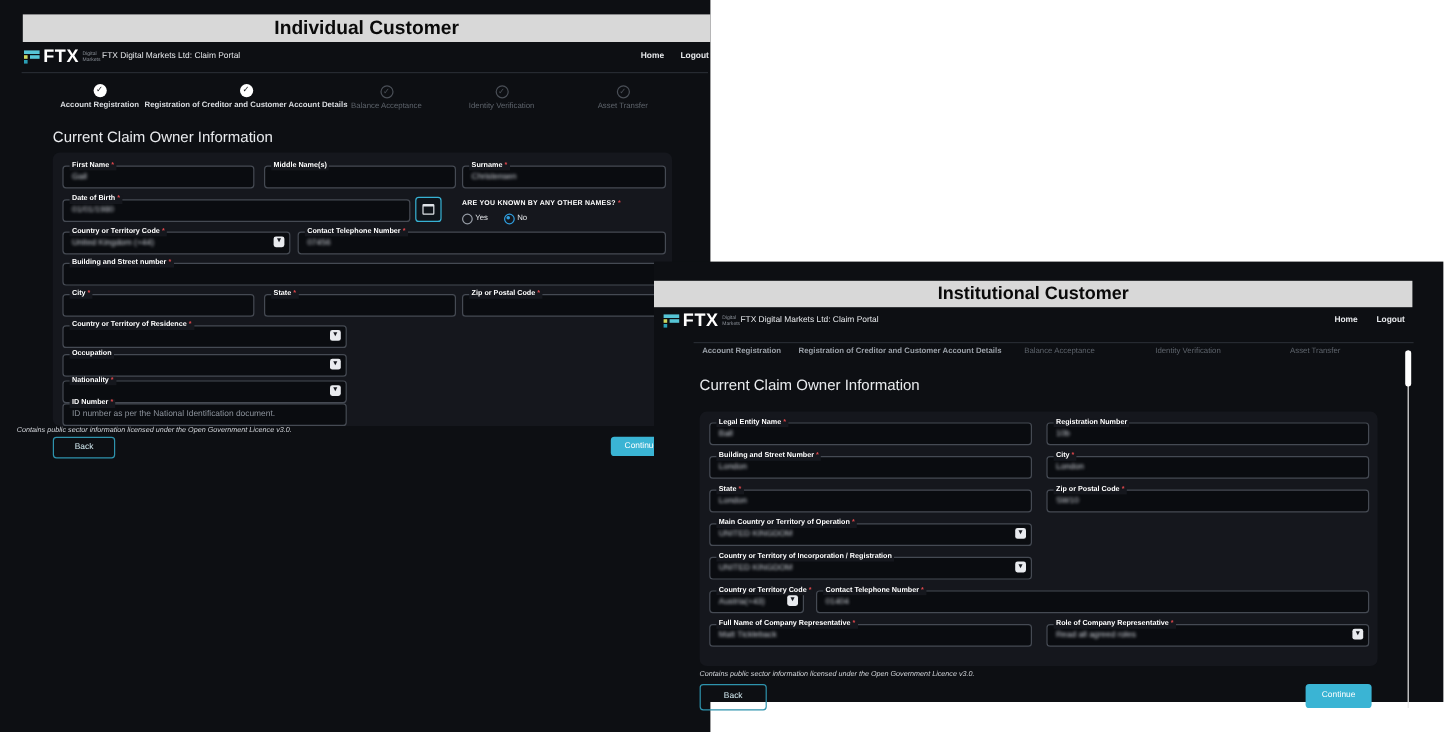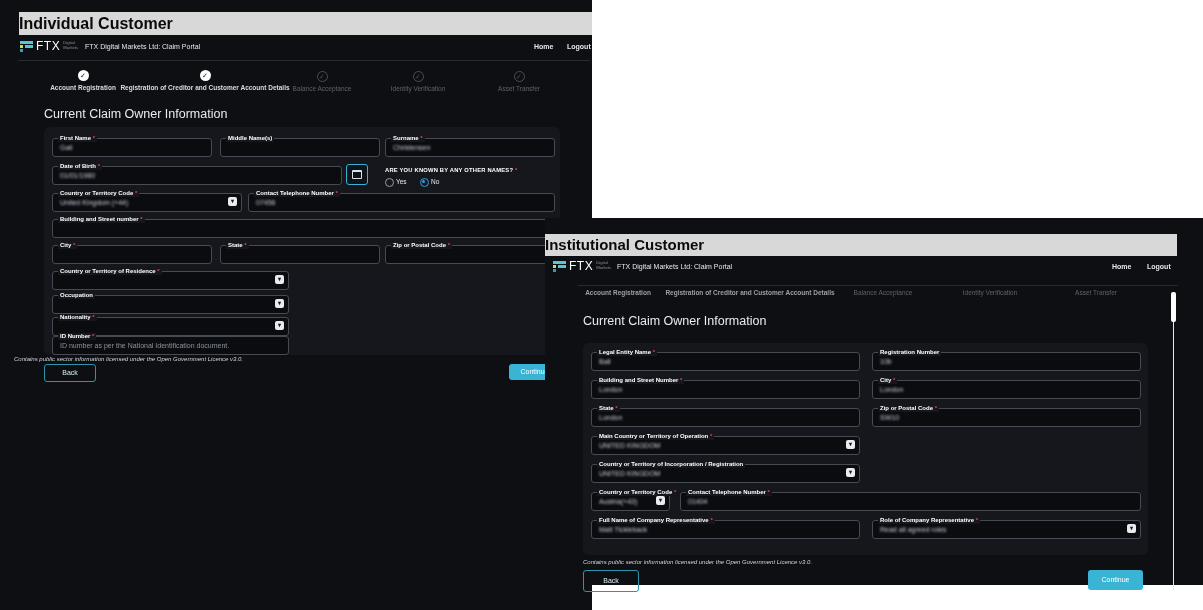--- a/index.html
+++ b/index.html
@@ -2,32 +2,32 @@
 <html><head>
 <meta charset="utf-8">
 <style>
   html,body {margin:0; padding:0;}
   body {width:1203px; height:610px; position:relative; overflow:hidden; background:#ffffff;
         font-family:"Liberation Sans", sans-serif;}
   .panel {position:absolute; background:#0d0f13;}
   #panel-individual {left:0; top:0; width:592px; height:610px; z-index:1;}
   #panel-institutional {left:545px; top:218px; width:658px; height:367px; z-index:2;}
 
-  .banner {position:absolute; background:#d8d8d8; color:#0a0a0a; font-weight:bold; text-align:left;}
+  .banner {position:absolute; background:#d8d8d8; color:#0a0a0a; font-weight:bold; text-align:center;}
   #banner-ind {left:19px; top:12px; width:573px; height:23px; font-size:16px; line-height:23px;}
   #banner-inst {left:0; top:16px; width:632px; height:22px; font-size:15px; line-height:22px;}
 
   .hdr-brand {position:absolute; display:flex; align-items:center; gap:3px;}
   .ftx-icon {position:relative; width:13px; height:11px; flex:0 0 auto;}
   .ftx-icon i {position:absolute; display:block;}
   .fb1 {left:0; top:0; width:13px; height:3px; background:#56c5d6;}
   .fb2 {left:5px; top:4px; width:8px; height:3px; background:#56c5d6;}
   .fb3 {left:0; top:4px; width:3px; height:3px; background:#cdd95f;}
   .fb4 {left:0; top:8px; width:3px; height:3px; background:#2a9fb5;}
-  .ftx-word {color:#fff; font-weight:normal; font-size:12px; letter-spacing:.5px;}
+  .ftx-word {color:#fff; font-weight:bold; font-size:15px; letter-spacing:.5px;}
   .ftx-sub {font-size:4.2px; color:#8b9199; line-height:4.6px;}
   .app-title {position:absolute; font-size:7px; color:#e6e8eb;}
   .navlink {position:absolute; font-size:7px; color:#e6e8eb; font-weight:bold; cursor:pointer;}
   .divider {position:absolute; height:1px; background:#262a31;}
 
   .step {position:absolute; width:200px; margin-left:-100px; text-align:center;}
   .step-circle {display:inline-block; width:11px; height:11px; border-radius:50%; font-size:7px;
                 line-height:11px; text-align:center;}
   .step-circle.complete {background:#fff; color:#14161a;}
   .step-circle.upcoming {background:transparent; border:1px solid #4a4f57; color:#4a4f57;

